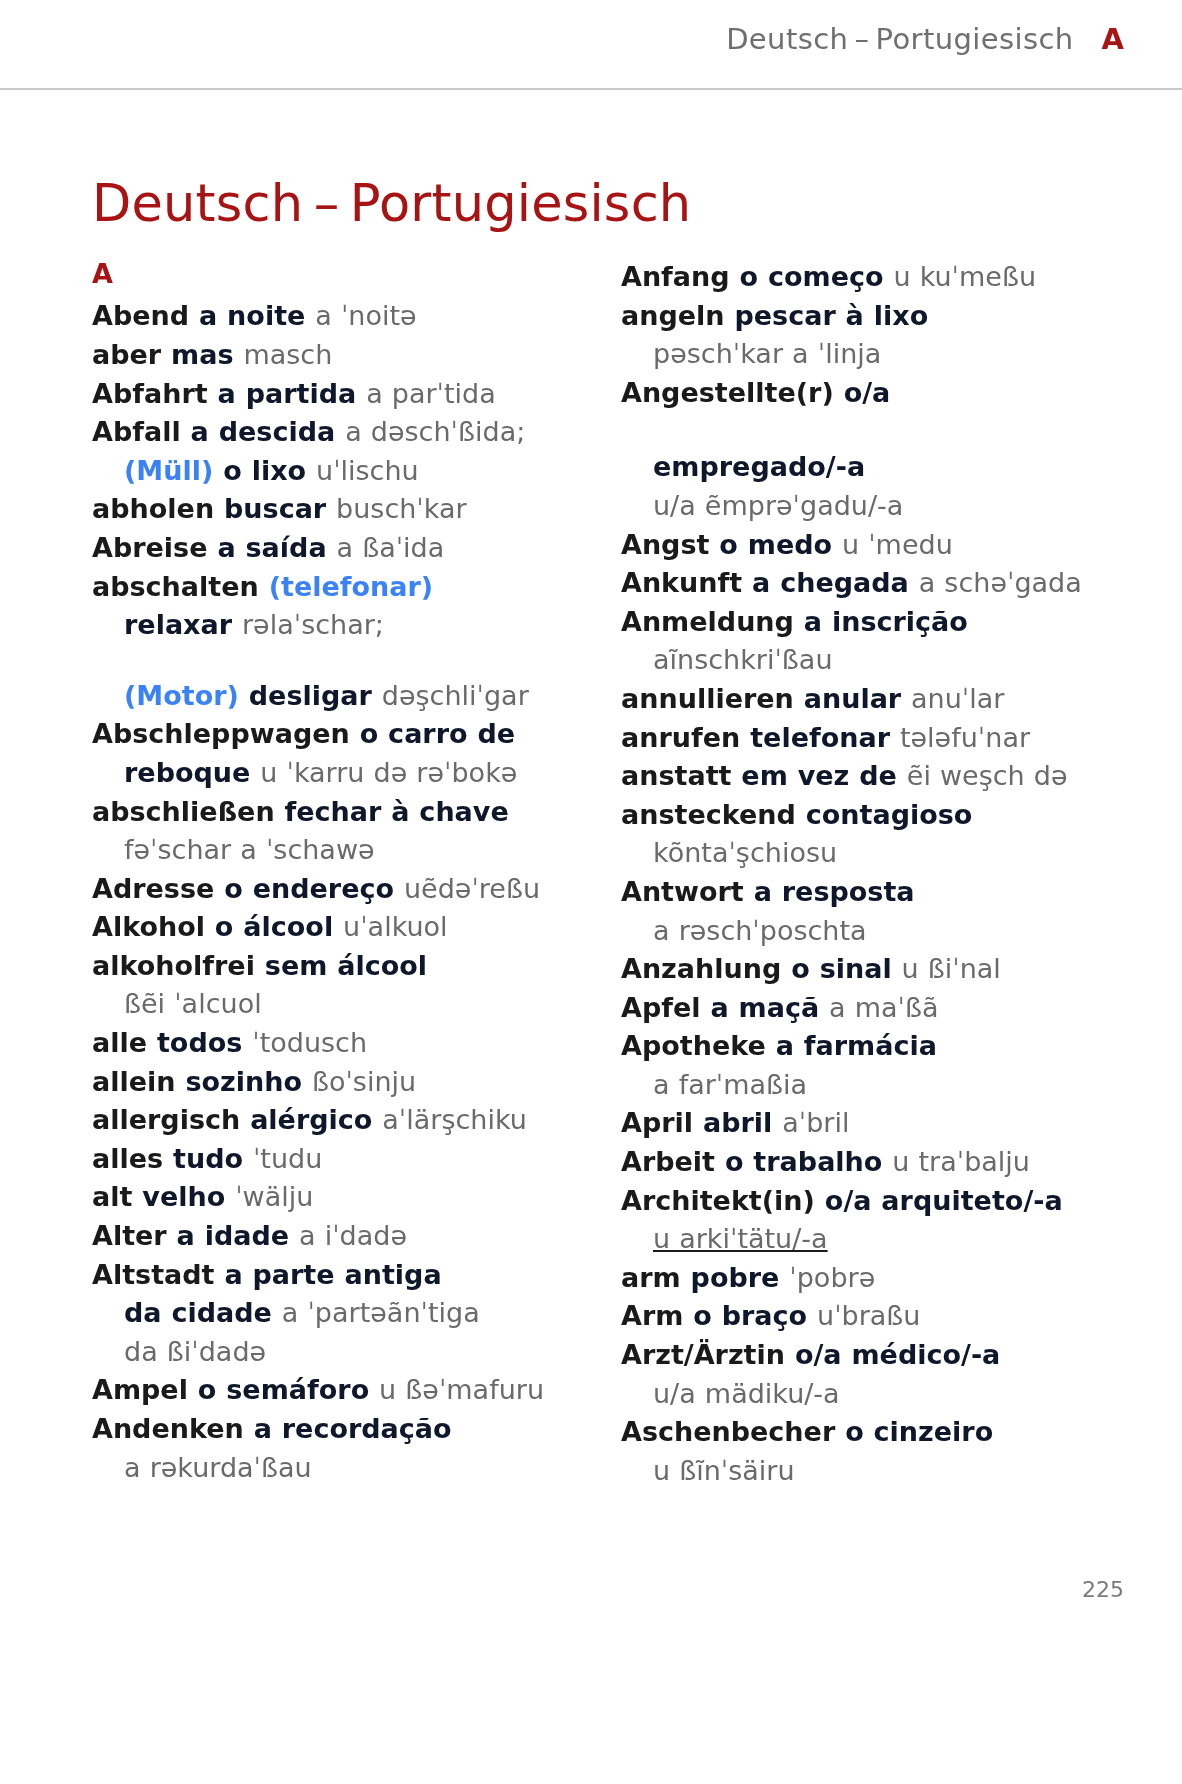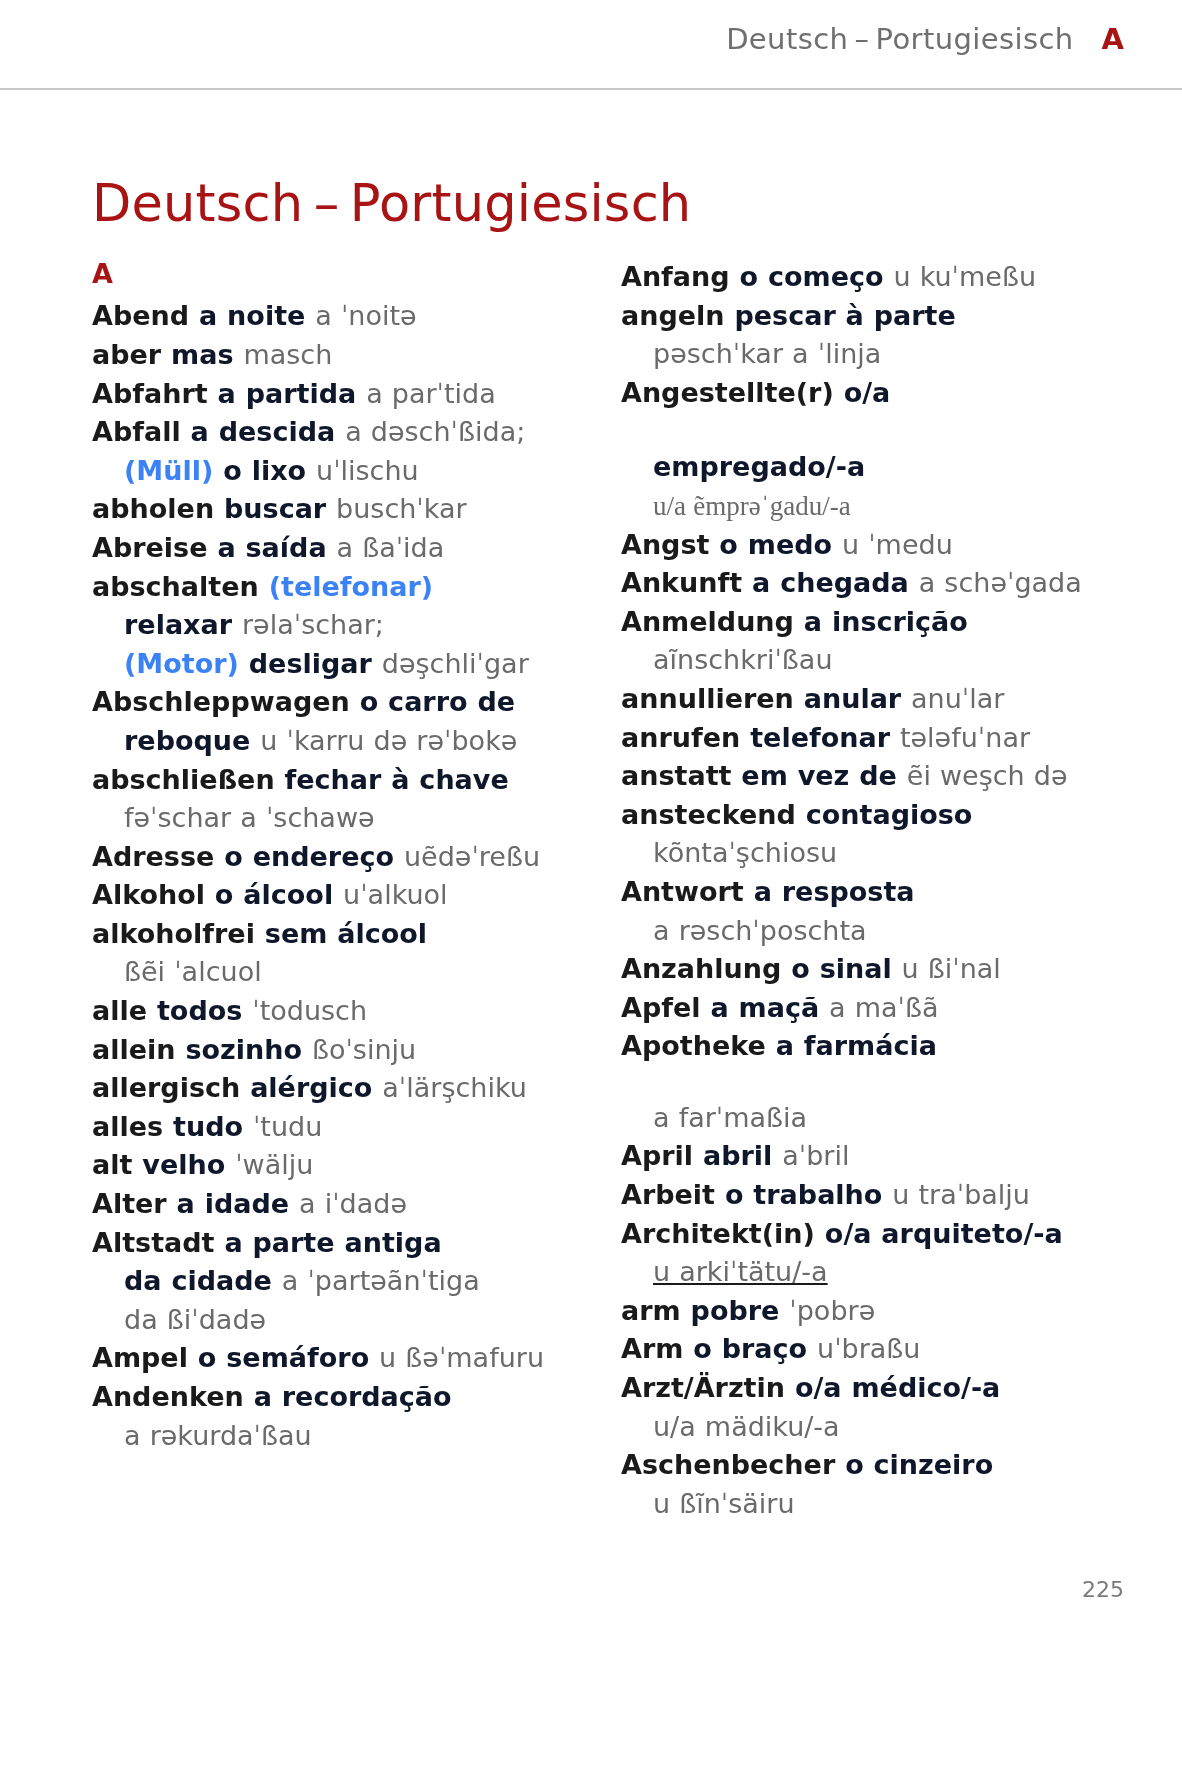--- a/index.html
+++ b/index.html
@@ -137,21 +137,21 @@
       <div class="entries">
           <div class="entry"><span class="de">Abend </span><span class="pt">a noite </span><span class="ipa">a ˈnoitə</span></div>
           <div class="entry"><span class="de">aber </span><span class="pt">mas </span><span class="ipa">masch</span></div>
           <div class="entry"><span class="de">Abfahrt </span><span class="pt">a partida </span><span class="ipa">a parˈtida</span></div>
           <div class="entry"><span class="de">Abfall </span><span class="pt">a descida </span><span class="ipa">a dəschˈßida;</span></div>
           <div class="entry" style="text-indent: 0px; padding-left: 32px;"><span class="note">(Müll) </span><span class="pt">o lixo </span><span class="ipa">uˈlischu</span></div>
           <div class="entry"><span class="de">abholen </span><span class="pt">buscar </span><span class="ipa">buschˈkar</span></div>
           <div class="entry"><span class="de">Abreise </span><span class="pt">a saída </span><span class="ipa">a ßaˈida</span></div>
           <div class="entry"><span class="de">abschalten </span><span class="note">(telefonar)</span></div>
           <div class="entry" style="text-indent: 0px; padding-left: 32px;"><span class="pt">relaxar </span><span class="ipa">rəlaˈschar;</span></div>
-          <div class="entry" style="text-indent: 0px; padding-left: 32px;"><span class="note">(Motor) </span><span class="pt">desligar </span><span class="ipa">dəşchliˈgar</span></div>
+          <div class="entry" style="text-indent: 0px; padding-left: 32px; margin-top: 32px;"><span class="note">(Motor) </span><span class="pt">desligar </span><span class="ipa">dəşchliˈgar</span></div>
           <div class="entry"><span class="de">Abschleppwagen </span><span class="pt">o carro de</span></div>
           <div class="entry" style="text-indent: 0px; padding-left: 32px;"><span class="pt">reboque </span><span class="ipa">u ˈkarru də rəˈbokə</span></div>
           <div class="entry"><span class="de">abschließen </span><span class="pt">fechar à chave</span></div>
           <div class="entry" style="text-indent: 0px; padding-left: 32px;"><span class="ipa">fəˈschar a ˈschawə</span></div>
           <div class="entry"><span class="de">Adresse </span><span class="pt">o endereço </span><span class="ipa">uẽdəˈreßu</span></div>
           <div class="entry"><span class="de">Alkohol </span><span class="pt">o álcool </span><span class="ipa">uˈalkuol</span></div>
           <div class="entry"><span class="de">alkoholfrei </span><span class="pt">sem álcool</span></div>
           <div class="entry" style="text-indent: 0px; padding-left: 32px;"><span class="ipa">ßẽi ˈalcuol</span></div>
           <div class="entry"><span class="de">alle </span><span class="pt">todos </span><span class="ipa">ˈtodusch</span></div>
           <div class="entry"><span class="de">allein </span><span class="pt">sozinho </span><span class="ipa">ßoˈsinju</span></div>
@@ -163,40 +163,40 @@
           <div class="entry" style="text-indent: 0px; padding-left: 32px;"><span class="pt">da cidade </span><span class="ipa">a ˈpartəãnˈtiga</span></div>
           <div class="entry" style="text-indent: 0px; padding-left: 32px;"><span class="ipa">da ßiˈdadə</span></div>
           <div class="entry"><span class="de">Ampel </span><span class="pt">o semáforo </span><span class="ipa">u ßəˈmafuru</span></div>
           <div class="entry"><span class="de">Andenken </span><span class="pt">a recordação</span></div>
           <div class="entry" style="text-indent: 0px; padding-left: 32px;"><span class="ipa">a rəkurdaˈßau</span></div>
         </div>
     </div>
     <div class="column">
       <div class="entries">
           <div class="entry"><span class="de">Anfang </span><span class="pt">o começo </span><span class="ipa">u kuˈmeßu</span></div>
-          <div class="entry"><span class="de">angeln </span><span class="pt">pescar à parte</span></div>
+          <div class="entry"><span class="de">angeln </span><span class="pt">pescar à lixo</span></div>
           <div class="entry" style="text-indent: 0px; padding-left: 32px;"><span class="ipa">pəschˈkar a ˈlinja</span></div>
           <div class="entry"><span class="de">Angestellte(r) </span><span class="pt">o/a</span></div>
           <div class="entry" style="text-indent: 0px; padding-left: 32px; margin-top: 36px;"><span class="pt">empregado/-a</span></div>
-          <div class="entry" style="text-indent: 0px; padding-left: 32px; font-family: Liberation Serif, serif;"><span class="ipa">u/a ẽmprəˈgadu/-a</span></div>
+          <div class="entry" style="text-indent: 0px; padding-left: 32px;"><span class="ipa">u/a ẽmprəˈgadu/-a</span></div>
           <div class="entry"><span class="de">Angst </span><span class="pt">o medo </span><span class="ipa">u ˈmedu</span></div>
           <div class="entry"><span class="de">Ankunft </span><span class="pt">a chegada </span><span class="ipa">a schəˈgada</span></div>
           <div class="entry"><span class="de">Anmeldung </span><span class="pt">a inscrição</span></div>
           <div class="entry" style="text-indent: 0px; padding-left: 32px;"><span class="ipa">aĩnschkriˈßau</span></div>
           <div class="entry"><span class="de">annullieren </span><span class="pt">anular </span><span class="ipa">anuˈlar</span></div>
           <div class="entry"><span class="de">anrufen </span><span class="pt">telefonar </span><span class="ipa">tələfuˈnar</span></div>
           <div class="entry"><span class="de">anstatt </span><span class="pt">em vez de </span><span class="ipa">ẽi weşch də</span></div>
           <div class="entry"><span class="de">ansteckend </span><span class="pt">contagioso</span></div>
           <div class="entry" style="text-indent: 0px; padding-left: 32px;"><span class="ipa">kõntaˈşchiosu</span></div>
           <div class="entry"><span class="de">Antwort </span><span class="pt">a resposta</span></div>
           <div class="entry" style="text-indent: 0px; padding-left: 32px;"><span class="ipa">a rəschˈposchta</span></div>
           <div class="entry"><span class="de">Anzahlung </span><span class="pt">o sinal </span><span class="ipa">u ßiˈnal</span></div>
           <div class="entry"><span class="de">Apfel </span><span class="pt">a maçã </span><span class="ipa">a maˈßã</span></div>
           <div class="entry"><span class="de">Apotheke </span><span class="pt">a farmácia</span></div>
-          <div class="entry" style="text-indent: 0px; padding-left: 32px; margin-top: 33px;"><span class="ipa">a farˈmaßia</span></div>
+          <div class="entry" style="text-indent: 0px; padding-left: 32px;"><span class="ipa">a farˈmaßia</span></div>
           <div class="entry"><span class="de">April </span><span class="pt">abril </span><span class="ipa">aˈbril</span></div>
           <div class="entry"><span class="de">Arbeit </span><span class="pt">o trabalho </span><span class="ipa">u traˈbalju</span></div>
           <div class="entry"><span class="de">Architekt(in) </span><span class="pt">o/a arquiteto/-a</span></div>
           <div class="entry" style="text-indent: 0px; padding-left: 32px; text-decoration: underline;"><span class="ipa">u arkiˈtätu/-a</span></div>
           <div class="entry"><span class="de">arm </span><span class="pt">pobre </span><span class="ipa">ˈpobrə</span></div>
           <div class="entry"><span class="de">Arm </span><span class="pt">o braço </span><span class="ipa">uˈbraßu</span></div>
           <div class="entry"><span class="de">Arzt/Ärztin </span><span class="pt">o/a médico/-a</span></div>
           <div class="entry" style="text-indent: 0px; padding-left: 32px;"><span class="ipa">u/a mädiku/-a</span></div>
           <div class="entry"><span class="de">Aschenbecher </span><span class="pt">o cinzeiro</span></div>
           <div class="entry" style="text-indent: 0px; padding-left: 32px;"><span class="ipa">u ßĩnˈsäiru</span></div>

